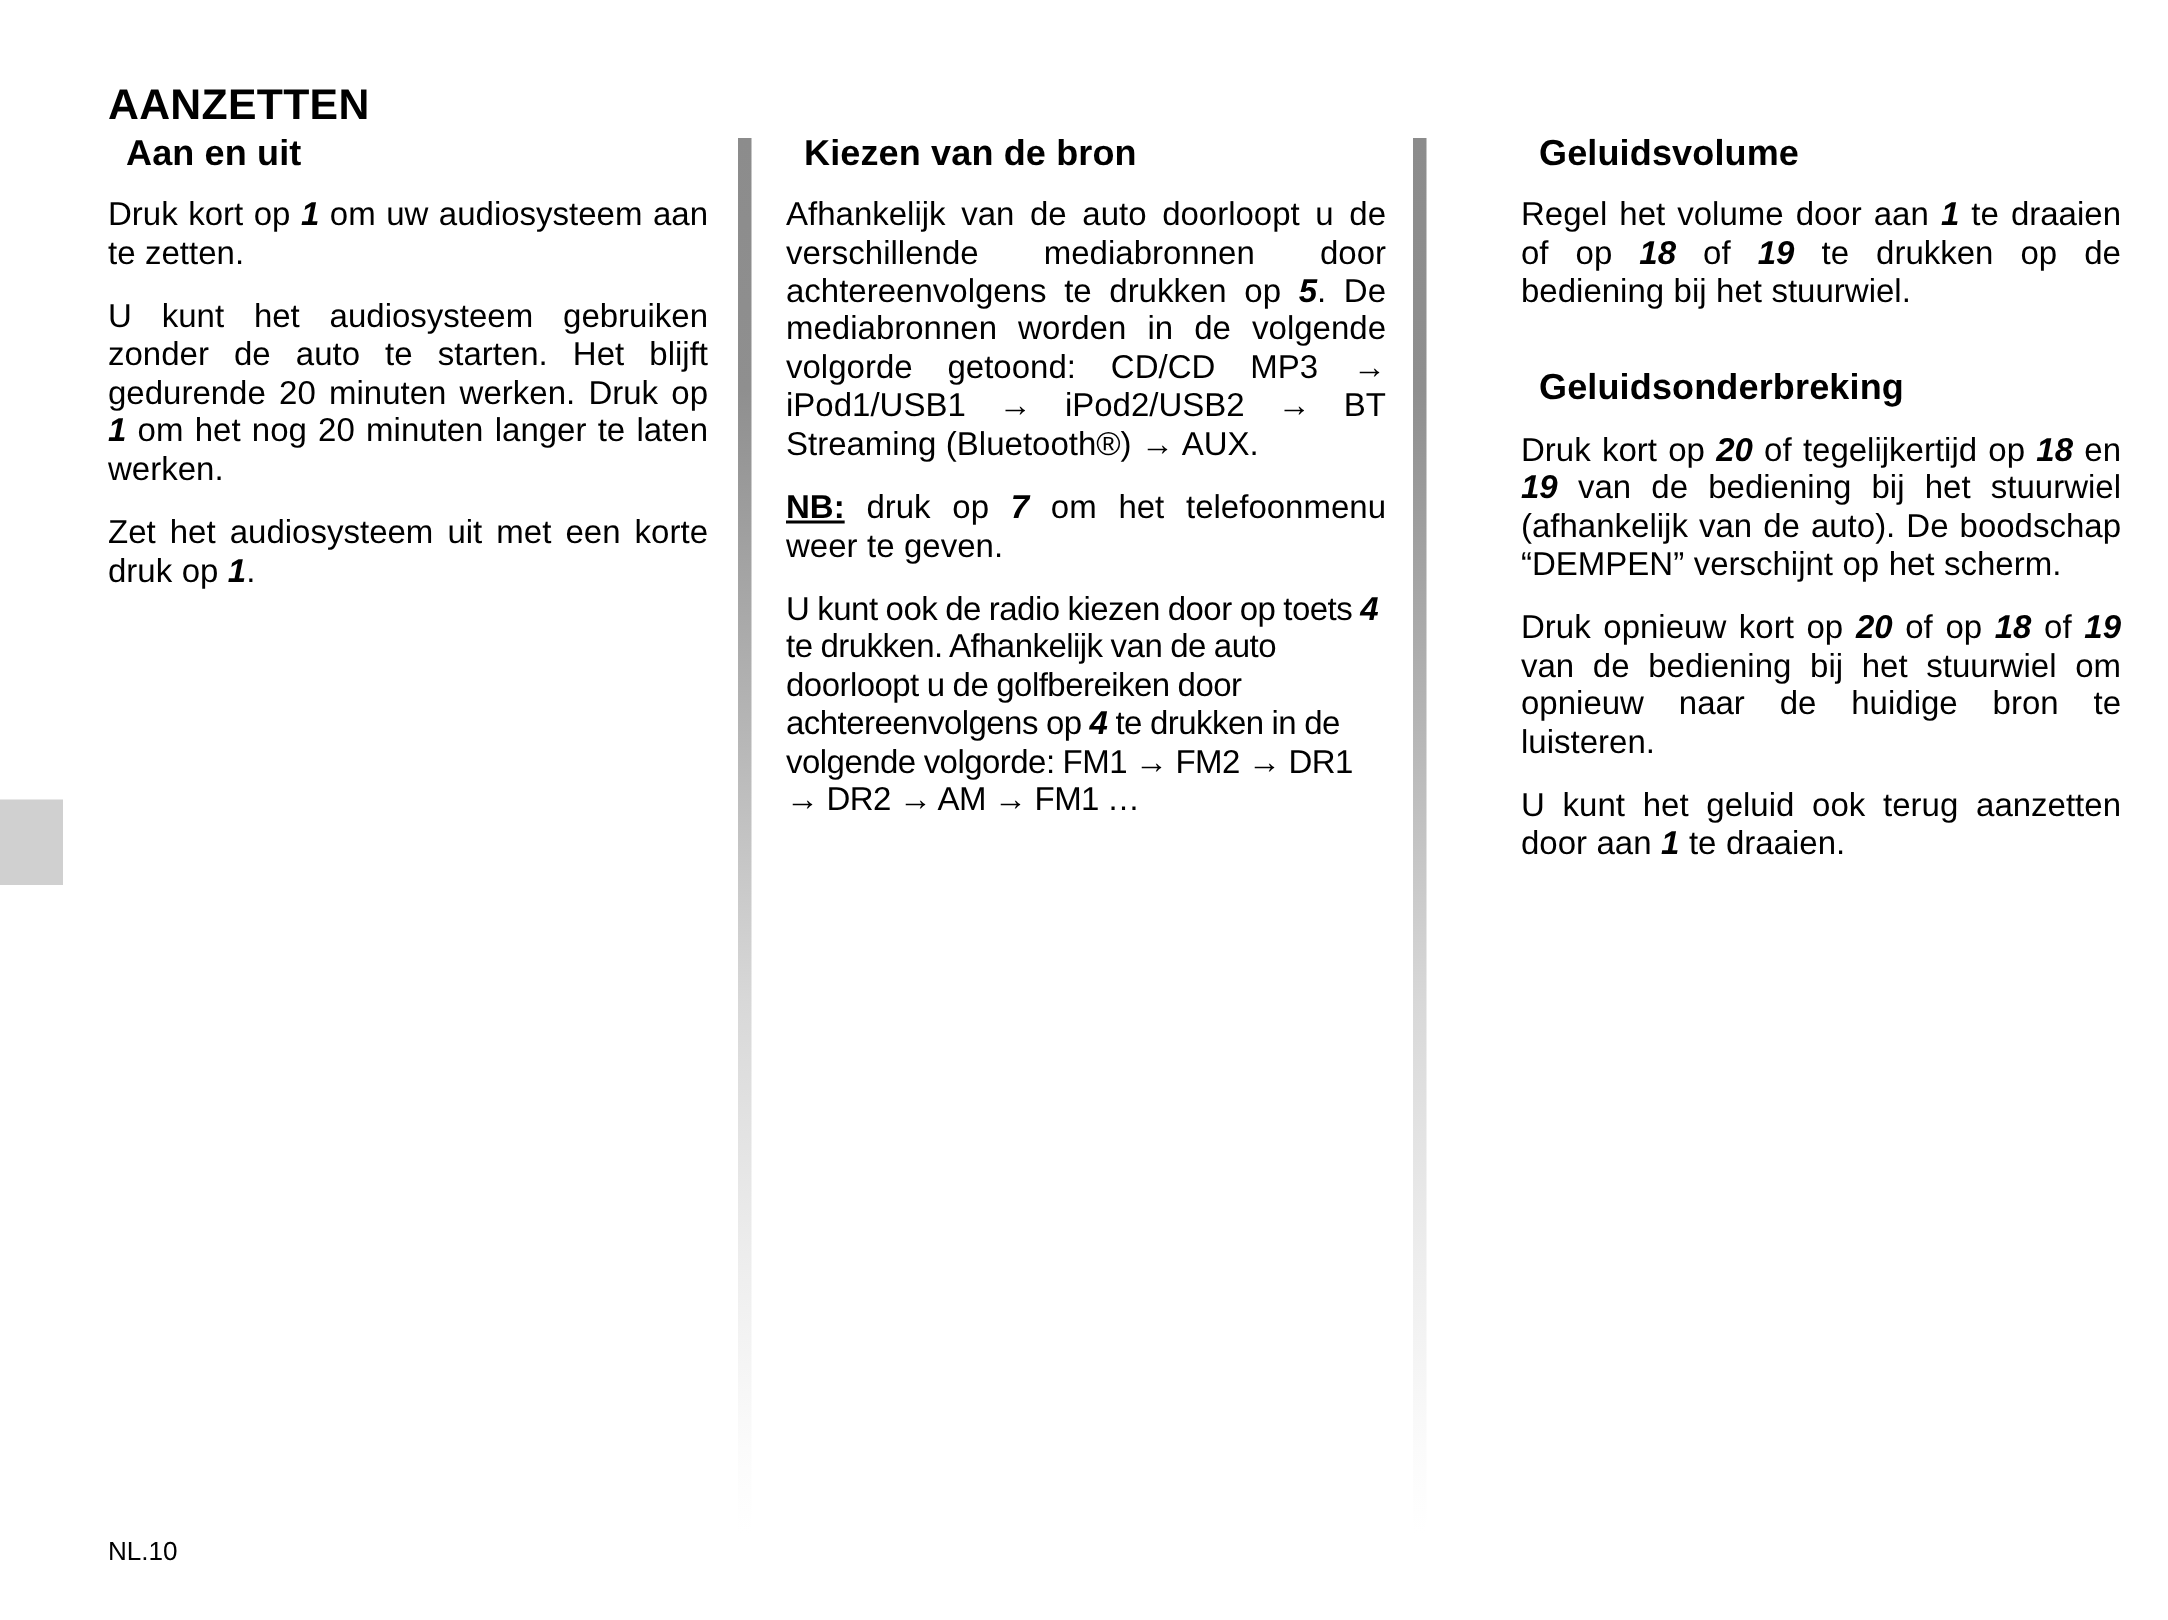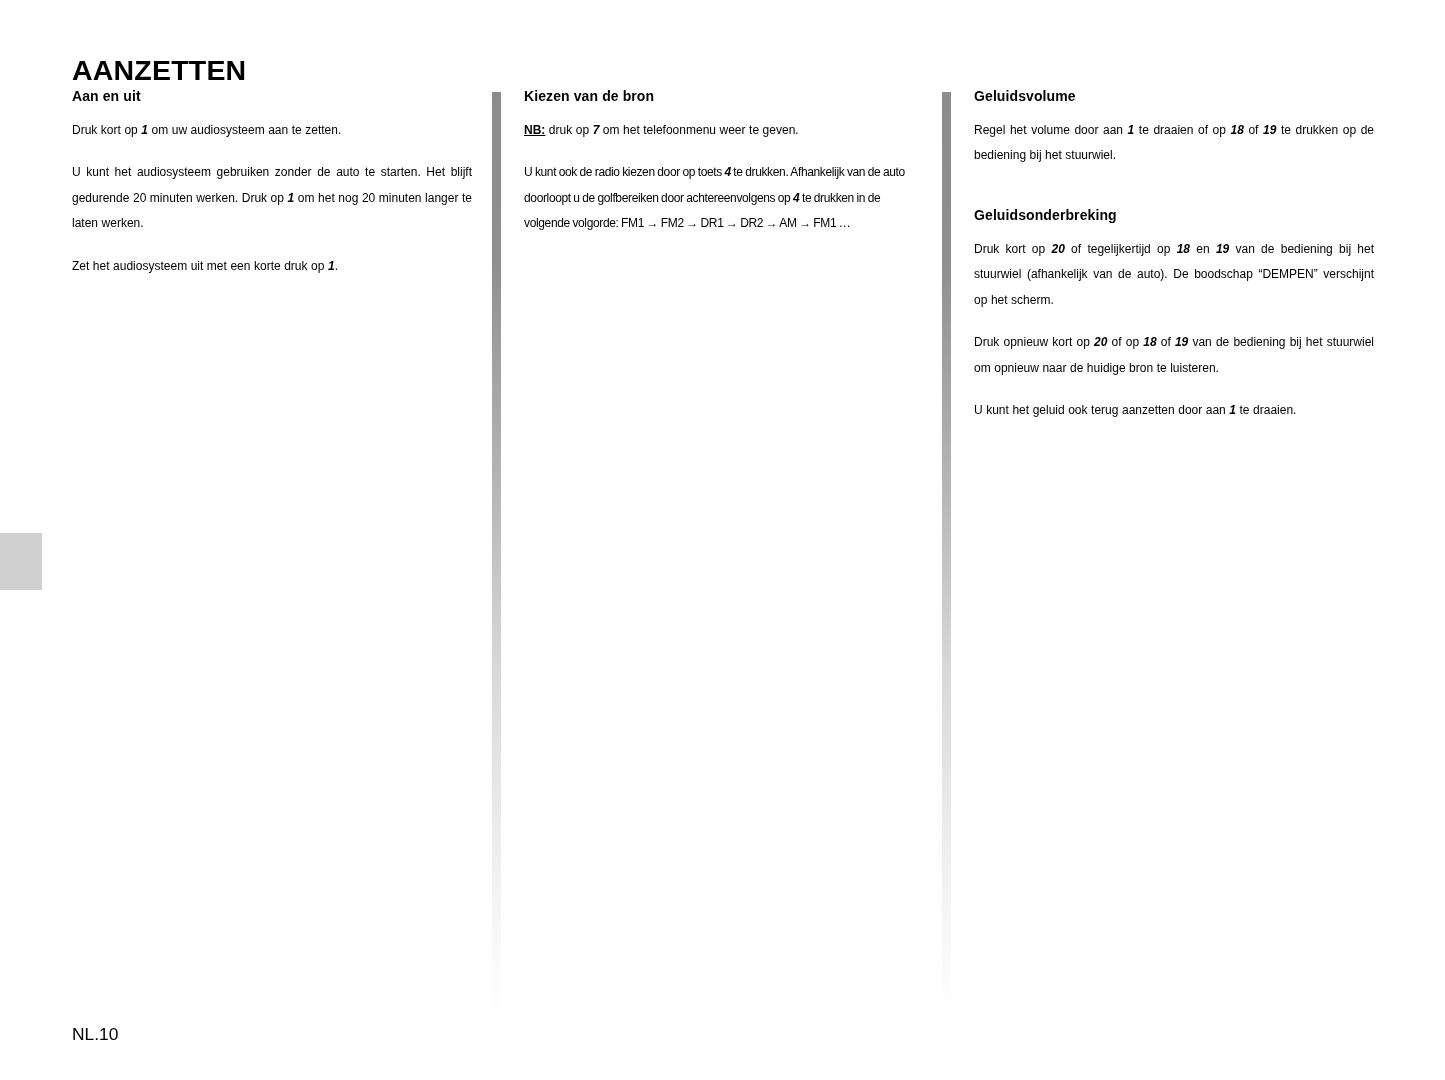--- a/index.html
+++ b/index.html
@@ -52,54 +52,54 @@
     width: 1445px;
   }
 
   .col {
     position: absolute;
     top: 0;
     width: 400px;
   }
   .col-1 { left: 72px; }
   .col-2 { left: 524px; }
-  .col-3 { left: 974px; }
+  .col-3 { left: 1014px; }
 
   
   .divider {
     position: absolute;
     top: 92px;
     width: 9px;
     height: 930px;
     background: linear-gradient(to bottom,
                 #8c8c8c 0%,
                 #8f8f8f 18%,
                 #b5b5b5 42%,
                 #d8d8d8 62%,
                 #ededed 80%,
                 #fbfbfb 94%,
                 #ffffff 100%);
   }
   .divider-1 { left: 492px; }
   .divider-2 { left: 942px; }
 
   h2.section-head {
-    margin: 0 0 13px 0;
-    font-size: 14px;
+    margin: 0 0 13px 12px;
+    font-size: 24px;
     font-weight: bold;
     line-height: 1.22;
     letter-spacing: 0.1px;
   }
   h2.section-head.spaced {
     margin-top: 38px;
   }
 
   p.para {
     margin: 0 0 17px 0;
-    font-size: 12px;
+    font-size: 22px;
     line-height: 25.4px;
     text-align: justify;
     text-justify: inter-word;
     hyphens: manual;
   }
   p.para:last-child {
     margin-bottom: 0;
   }
   
   p.para.tight {
@@ -143,20 +143,21 @@
 
   <div class="columns">
     <div class="col col-1">
         <h2 class="section-head">Aan en uit</h2>
         <p class="para loose">Druk kort op <b class="ref">1</b> om uw audiosysteem aan te zetten.</p>
         <p class="para loose">U kunt het audiosysteem gebruiken zonder de auto te starten. Het blijft gedurende 20 minuten werken. Druk op <b class="ref">1</b> om het nog 20 minuten langer te laten werken.</p>
         <p class="para loose">Zet het audiosysteem uit met een korte druk op <b class="ref">1</b>.</p>
       </div>
     <div class="col col-2">
         <h2 class="section-head">Kiezen van de bron</h2>
+        <p class="para loose">Afhankelijk van de auto doorloopt u de ver­schillende mediabronnen door achtereen­volgens te drukken op <b class="ref">5</b>. De mediabronnen worden in de volgende volgorde getoond: CD/CD MP3 → iPod1/USB1 → iPod2/USB2 → BT Streaming (Bluetooth®) → AUX.</p>
         <p class="para loose"><b class="lead">NB:</b> druk op <b class="ref">7</b> om het telefoonmenu weer te geven.</p>
         <p class="para tight">U kunt ook de radio kiezen door op toets <b class="ref">4</b> te drukken. Afhankelijk van de auto doorloopt u de golfbereiken door achtereenvolgens op <b class="ref">4</b> te drukken in de volgende volgorde: FM1 → FM2 → DR1 → DR2 → AM → FM1 …</p>
       </div>
     <div class="col col-3">
         <h2 class="section-head">Geluidsvolume</h2>
         <p class="para loose">Regel het volume door aan <b class="ref">1</b> te draaien of op  <b class="ref">18</b> of <b class="ref">19</b> te drukken op de bediening bij het stuurwiel.</p>
         <h2 class="section-head spaced">Geluidsonderbreking</h2>
         <p class="para loose">Druk kort op <b class="ref">20</b>  of tegelijkertijd op <b class="ref">18</b> en <b class="ref">19</b> van de bediening bij het stuurwiel (afhanke­lijk van de auto). De boodschap “DEMPEN” verschijnt op het scherm.</p>
         <p class="para loose">Druk opnieuw kort op <b class="ref">20</b> of op <b class="ref">18</b> of <b class="ref">19</b> van de bediening bij het stuurwiel om opnieuw naar de huidige bron te luisteren.</p>
         <p class="para loose">U kunt het geluid ook terug aanzetten door aan <b class="ref">1</b> te draaien.</p>

